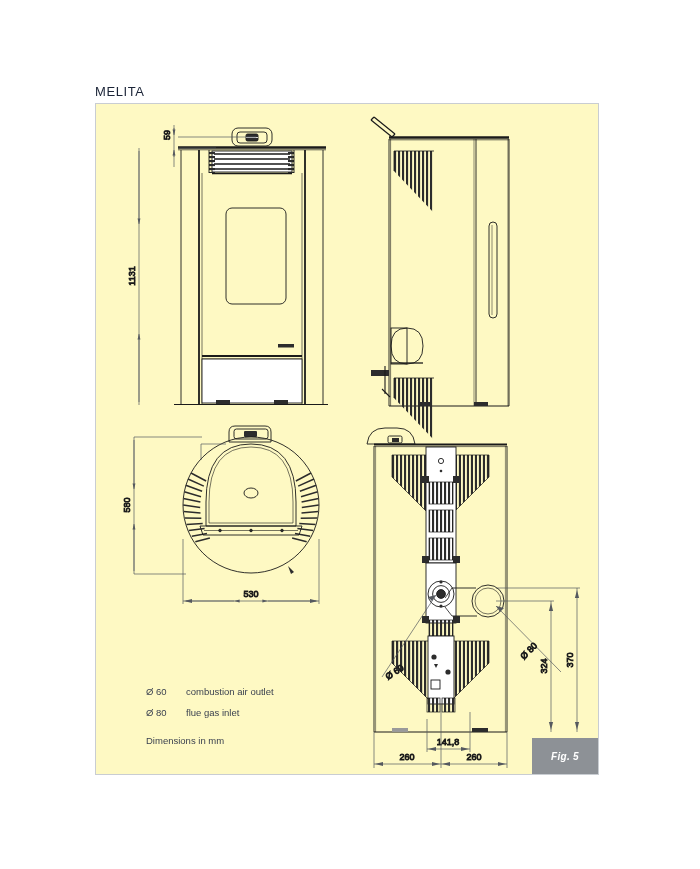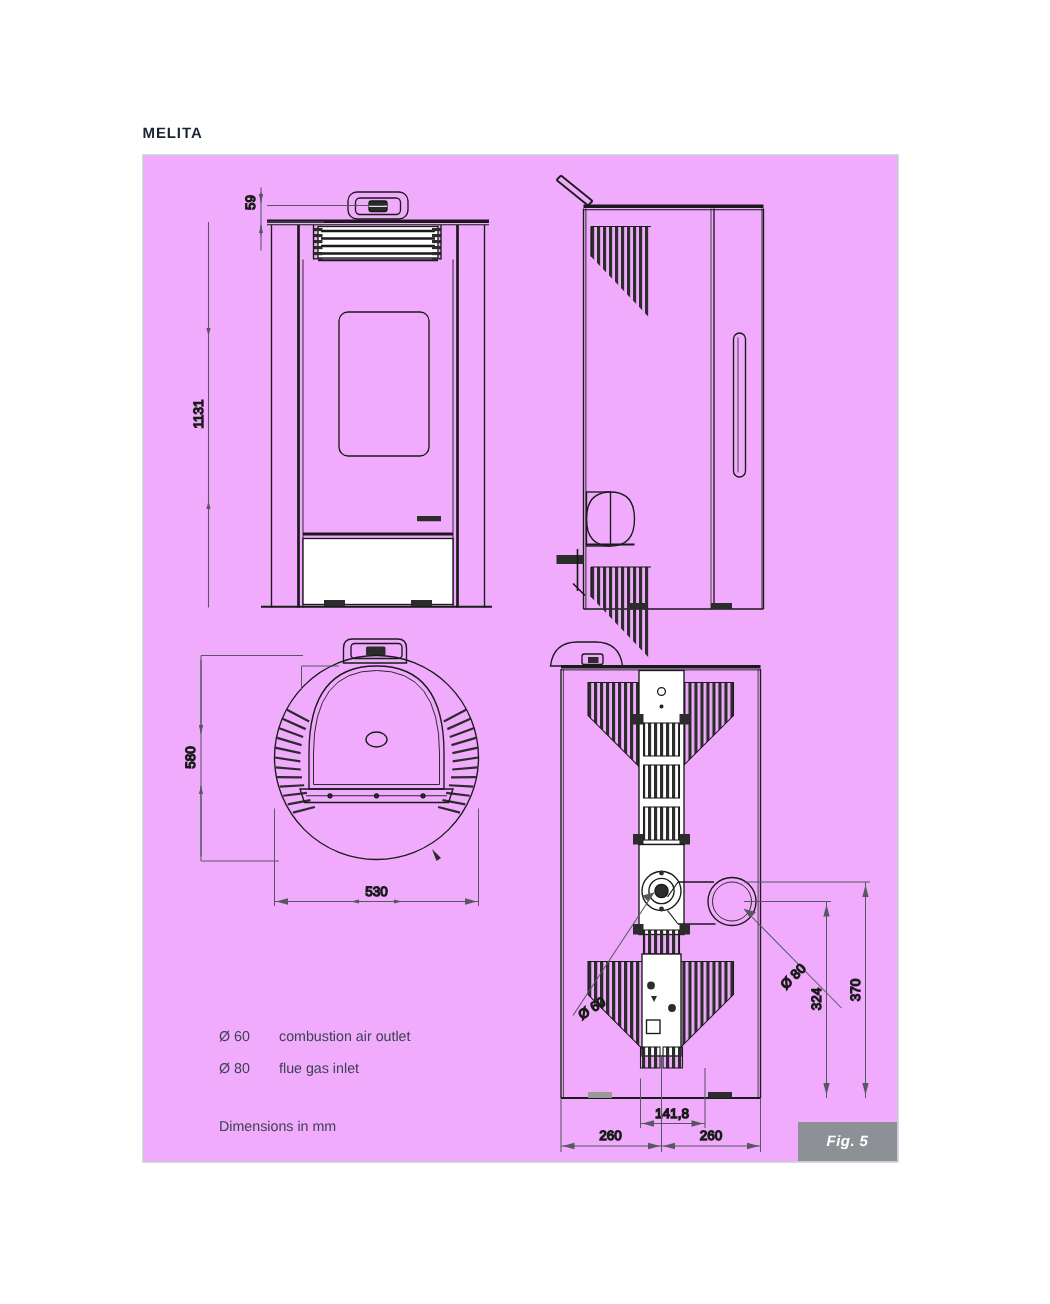--- a/index.html
+++ b/index.html
@@ -6,52 +6,52 @@
   body{
     width:700px;height:869px;
     font-family:"Liberation Sans", sans-serif;
     color:#3b4250;
     -webkit-font-smoothing:antialiased;
   }
   .page{position:relative;width:700px;height:869px;overflow:hidden;}
 
   .doc-title{
     position:absolute;left:95px;top:84px;
-    font-size:10px;font-weight:bold;letter-spacing:.6px;
+    font-size:13px;font-weight:normal;letter-spacing:.6px;
     color:#1b2437;
     text-align:right;
   }
 
   .figure-frame{
     position:absolute;left:95px;top:103px;
     width:504px;height:672px;
     border:1px solid #c9cdd2;
-    background:#f0abfc;
+    background:#fef9c3;
     box-sizing:border-box;
   }
 
   .fig-badge{
     position:absolute;right:0px;bottom:0px;
-    width:66px;height:26px;
+    width:66px;height:36px;
     background:#8d9196;
     color:#ffffff;
     font-style:italic;font-weight:bold;font-size:10px;
     display:flex;align-items:center;justify-content:center;
     letter-spacing:.3px;
   }
 
   .legend{
     position:absolute;left:50px;top:583px;
     font-size:9.5px;line-height:1;
     color:#3b4250;
   }
   .legend-row{display:flex;margin-bottom:11px;}
   .legend-dia{width:40px;}
   .legend-desc{}
-  .legend-note{margin-top:30px;}
+  .legend-note{margin-top:19px;}
 
   svg{display:block;}
   .svgwrap{position:absolute;left:0;top:0;width:504px;height:672px;}
 
   text{font-family:"Liberation Sans", sans-serif;fill:#3b4250;}
   .dim{font-size:9px;}
   .lead{font-size:9px;}
 </style>
 </head>
 <body>

